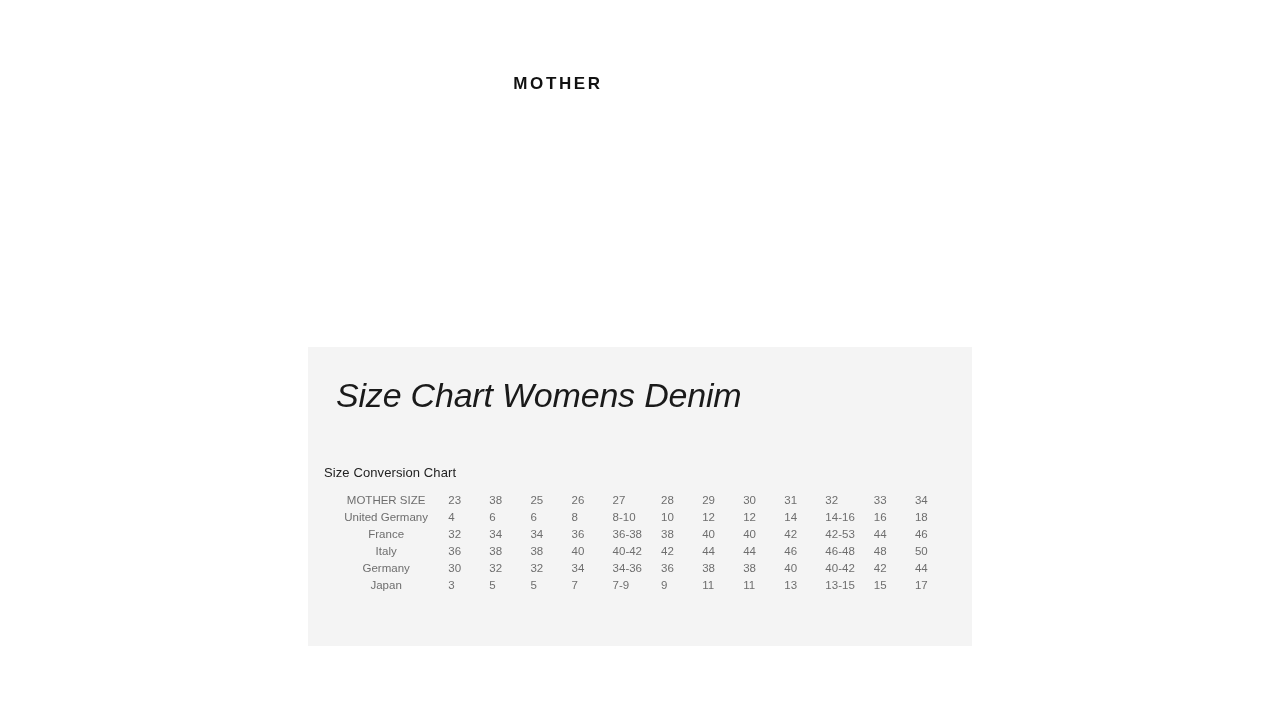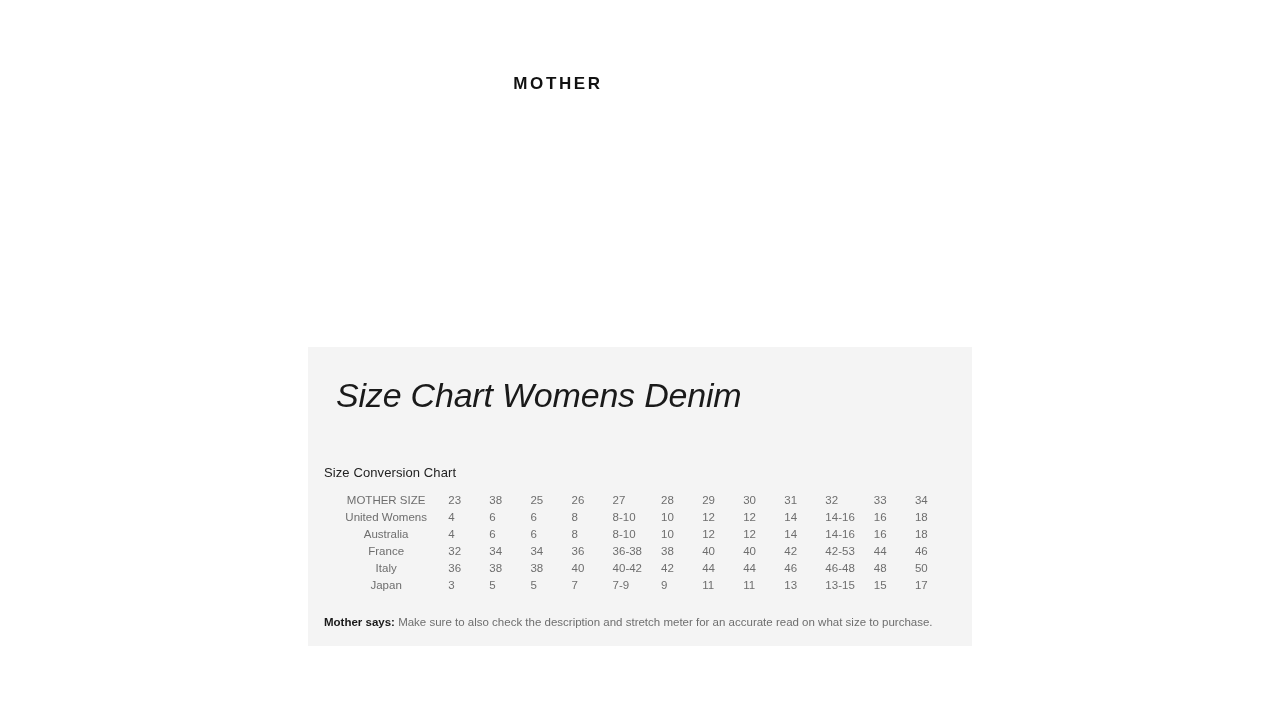--- a/index.html
+++ b/index.html
@@ -119,50 +119,35 @@
             <td class="c-wide">27</td>
             <td class="c">28</td>
             <td class="c">29</td>
             <td class="c">30</td>
             <td class="c">31</td>
             <td class="c-wide">32</td>
             <td class="c">33</td>
             <td class="c">34</td>
           </tr>
           <tr>
-            <td class="row-label">United Womens</td>
+            <td class="row-label">United Germany</td>
             <td class="c">4</td>
             <td class="c">6</td>
             <td class="c">6</td>
             <td class="c">8</td>
             <td class="c-wide">8-10</td>
             <td class="c">10</td>
             <td class="c">12</td>
             <td class="c">12</td>
             <td class="c">14</td>
             <td class="c-wide">14-16</td>
             <td class="c">16</td>
             <td class="c">18</td>
           </tr>
           <tr>
-            <td class="row-label">Australia</td>
-            <td class="c">4</td>
-            <td class="c">6</td>
-            <td class="c">6</td>
-            <td class="c">8</td>
-            <td class="c-wide">8-10</td>
-            <td class="c">10</td>
-            <td class="c">12</td>
-            <td class="c">12</td>
-            <td class="c">14</td>
-            <td class="c-wide">14-16</td>
-            <td class="c">16</td>
-            <td class="c">18</td>
-          </tr>
-          <tr>
             <td class="row-label">France</td>
             <td class="c">32</td>
             <td class="c">34</td>
             <td class="c">34</td>
             <td class="c">36</td>
             <td class="c-wide">36-38</td>
             <td class="c">38</td>
             <td class="c">40</td>
             <td class="c">40</td>
             <td class="c">42</td>
@@ -177,38 +162,50 @@
             <td class="c">38</td>
             <td class="c">40</td>
             <td class="c-wide">40-42</td>
             <td class="c">42</td>
             <td class="c">44</td>
             <td class="c">44</td>
             <td class="c">46</td>
             <td class="c-wide">46-48</td>
             <td class="c">48</td>
             <td class="c">50</td>
+          </tr>
+          <tr>
+            <td class="row-label">Germany</td>
+            <td class="c">30</td>
+            <td class="c">32</td>
+            <td class="c">32</td>
+            <td class="c">34</td>
+            <td class="c-wide">34-36</td>
+            <td class="c">36</td>
+            <td class="c">38</td>
+            <td class="c">38</td>
+            <td class="c">40</td>
+            <td class="c-wide">40-42</td>
+            <td class="c">42</td>
+            <td class="c">44</td>
           </tr>
           <tr>
             <td class="row-label">Japan</td>
             <td class="c">3</td>
             <td class="c">5</td>
             <td class="c">5</td>
             <td class="c">7</td>
             <td class="c-wide">7-9</td>
             <td class="c">9</td>
             <td class="c">11</td>
             <td class="c">11</td>
             <td class="c">13</td>
             <td class="c-wide">13-15</td>
             <td class="c">15</td>
             <td class="c">17</td>
           </tr>
         </tbody>
       </table>
     </div>
 
-    <div class="footnote">
-      <b>Mother says:</b><span> Make sure to also check the description and stretch meter for an accurate read on what size to purchase.</span>
-    </div>
 
   </div>
 </div>
 
 </body></html>

